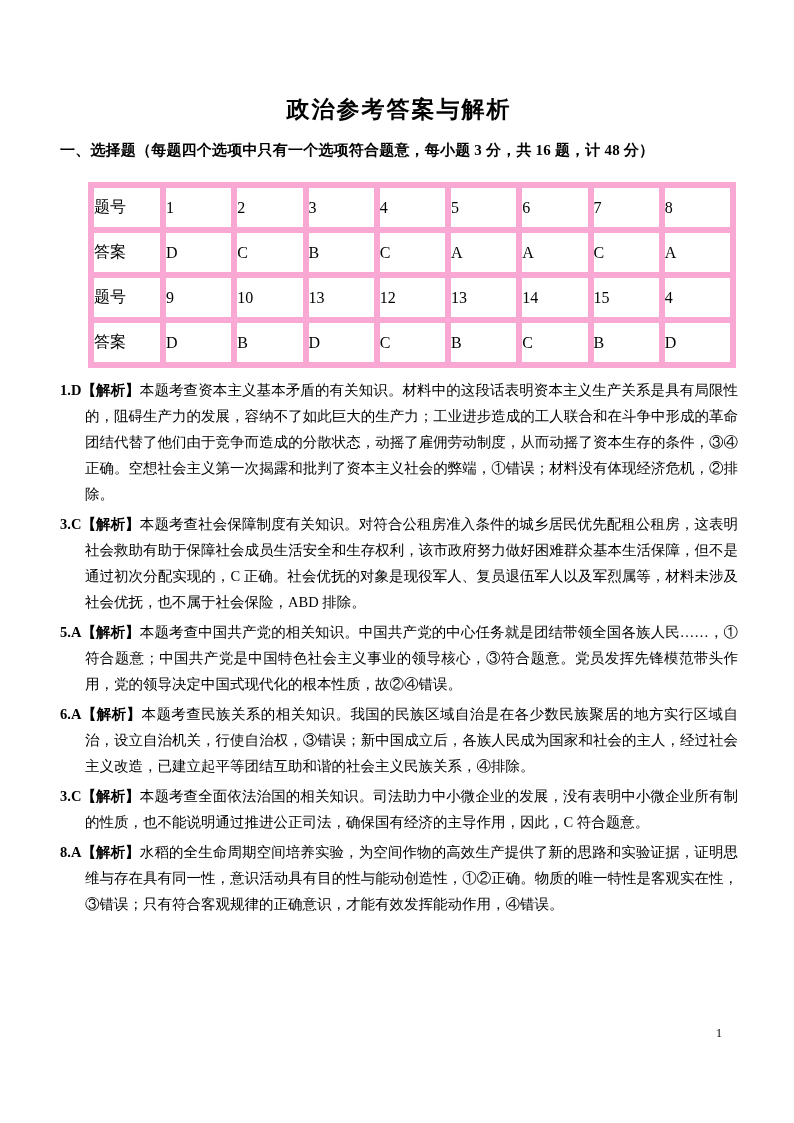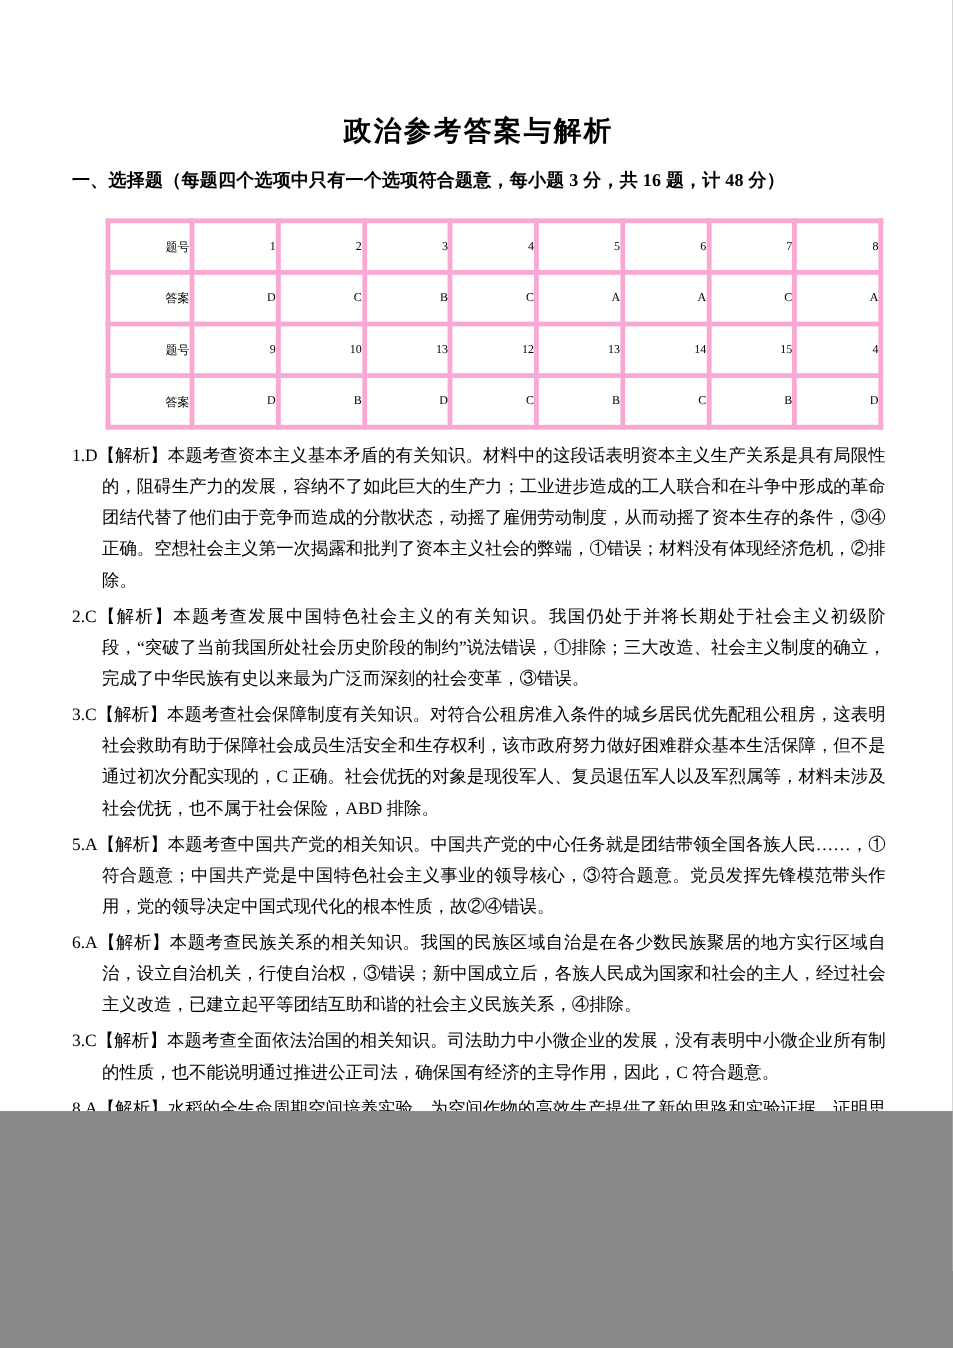--- a/index.html
+++ b/index.html
@@ -1,19 +1,19 @@
 <!DOCTYPE html>
 <html><head>
 <meta charset="utf-8">
 <style>
   html, body { margin: 0; padding: 0; background: #888; }
   .page {
     position: relative;
     width: 794px;
-    height: 926px;
+    height: 1123px;
     margin: 0 auto;
     background: #ffffff;
     font-family: "Liberation Serif", "DejaVu Serif", serif;
     color: #000;
     overflow: hidden;
     box-sizing: border-box;
   }
   .content {
     padding: 94px 56px 0 60px;
     box-sizing: border-box;
@@ -31,38 +31,38 @@
     margin: 0 0 22px 0;
     letter-spacing: 0.2px;
   }
   table.answers {
     border-collapse: collapse;
     margin-left: 28px;
     width: 648px;
     table-layout: fixed;
   }
   table.answers td {
-    border: 4px solid #f9a8d4;
+    border: 6px solid #f9a8d4;
     height: 39px;
-    text-align: right;
+    text-align: left;
     vertical-align: middle;
-    font-size: 10px;
+    font-size: 16px;
     padding: 0;
   }
   table.answers td.hdr { width: 66px; }
   .explanations { margin-top: 9px; }
   .exp {
     font-size: 14.5px;
     line-height: 26px;
     text-align: justify;
     margin: 0 0 4px 0;
     padding-left: 25px;
     text-indent: -25px;
   }
-  .exp .num, .exp .label { font-weight: normal; }
+  .exp .num, .exp .label { font-weight: bold; }
   .page-number {
     position: absolute;
     right: 72px;
     top: 1026px;
     font-size: 12px;
   }
 </style>
 </head>
 <body>
 
@@ -117,21 +117,20 @@
           <td>B</td>
           <td>C</td>
           <td>B</td>
           <td>D</td>
         </tr>
       </tbody>
     </table>
 
     <div class="explanations">
       <p class="exp"><span class="num">1.D</span><span class="label">【解析】</span><span>本题考查资本主义基本矛盾的有关知识。材料中的这段话表明资本主义生产关系是具有局限性的，阻碍生产力的发展，容纳不了如此巨大的生产力；工业进步造成的工人联合和在斗争中形成的革命团结代替了他们由于竞争而造成的分散状态，动摇了雇佣劳动制度，从而动摇了资本生存的条件，③④正确。空想社会主义第一次揭露和批判了资本主义社会的弊端，①错误；材料没有体现经济危机，②排除。</span></p>
-      <p class="exp"><span class="num">2.C</span><span class="label">【解析】</span><span>本题考查发展中国特色社会主义的有关知识。我国仍处于并将长期处于社会主义初级阶段，“突破了当前我国所处社会历史阶段的制约”说法错误，①排除；三大改造、社会主义制度的确立，完成了中华民族有史以来最为广泛而深刻的社会变革，③错误。</span></p>
       <p class="exp"><span class="num">3.C</span><span class="label">【解析】</span><span>本题考查社会保障制度有关知识。对符合公租房准入条件的城乡居民优先配租公租房，这表明社会救助有助于保障社会成员生活安全和生存权利，该市政府努力做好困难群众基本生活保障，但不是通过初次分配实现的，C 正确。社会优抚的对象是现役军人、复员退伍军人以及军烈属等，材料未涉及社会优抚，也不属于社会保险，ABD 排除。</span></p>
       <p class="exp"><span class="num">5.A</span><span class="label">【解析】</span><span>本题考查中国共产党的相关知识。中国共产党的中心任务就是团结带领全国各族人民……，①符合题意；中国共产党是中国特色社会主义事业的领导核心，③符合题意。党员发挥先锋模范带头作用，党的领导决定中国式现代化的根本性质，故②④错误。</span></p>
       <p class="exp"><span class="num">6.A</span><span class="label">【解析】</span><span>本题考查民族关系的相关知识。我国的民族区域自治是在各少数民族聚居的地方实行区域自治，设立自治机关，行使自治权，③错误；新中国成立后，各族人民成为国家和社会的主人，经过社会主义改造，已建立起平等团结互助和谐的社会主义民族关系，④排除。</span></p>
       <p class="exp"><span class="num">3.C</span><span class="label">【解析】</span><span>本题考查全面依法治国的相关知识。司法助力中小微企业的发展，没有表明中小微企业所有制的性质，也不能说明通过推进公正司法，确保国有经济的主导作用，因此，C 符合题意。</span></p>
       <p class="exp"><span class="num">8.A</span><span class="label">【解析】</span><span>水稻的全生命周期空间培养实验，为空间作物的高效生产提供了新的思路和实验证据，证明思维与存在具有同一性，意识活动具有目的性与能动创造性，①②正确。物质的唯一特性是客观实在性，③错误；只有符合客观规律的正确意识，才能有效发挥能动作用，④错误。</span></p>
     </div>
 
   </div>
 
   <div class="page-number">1</div>

